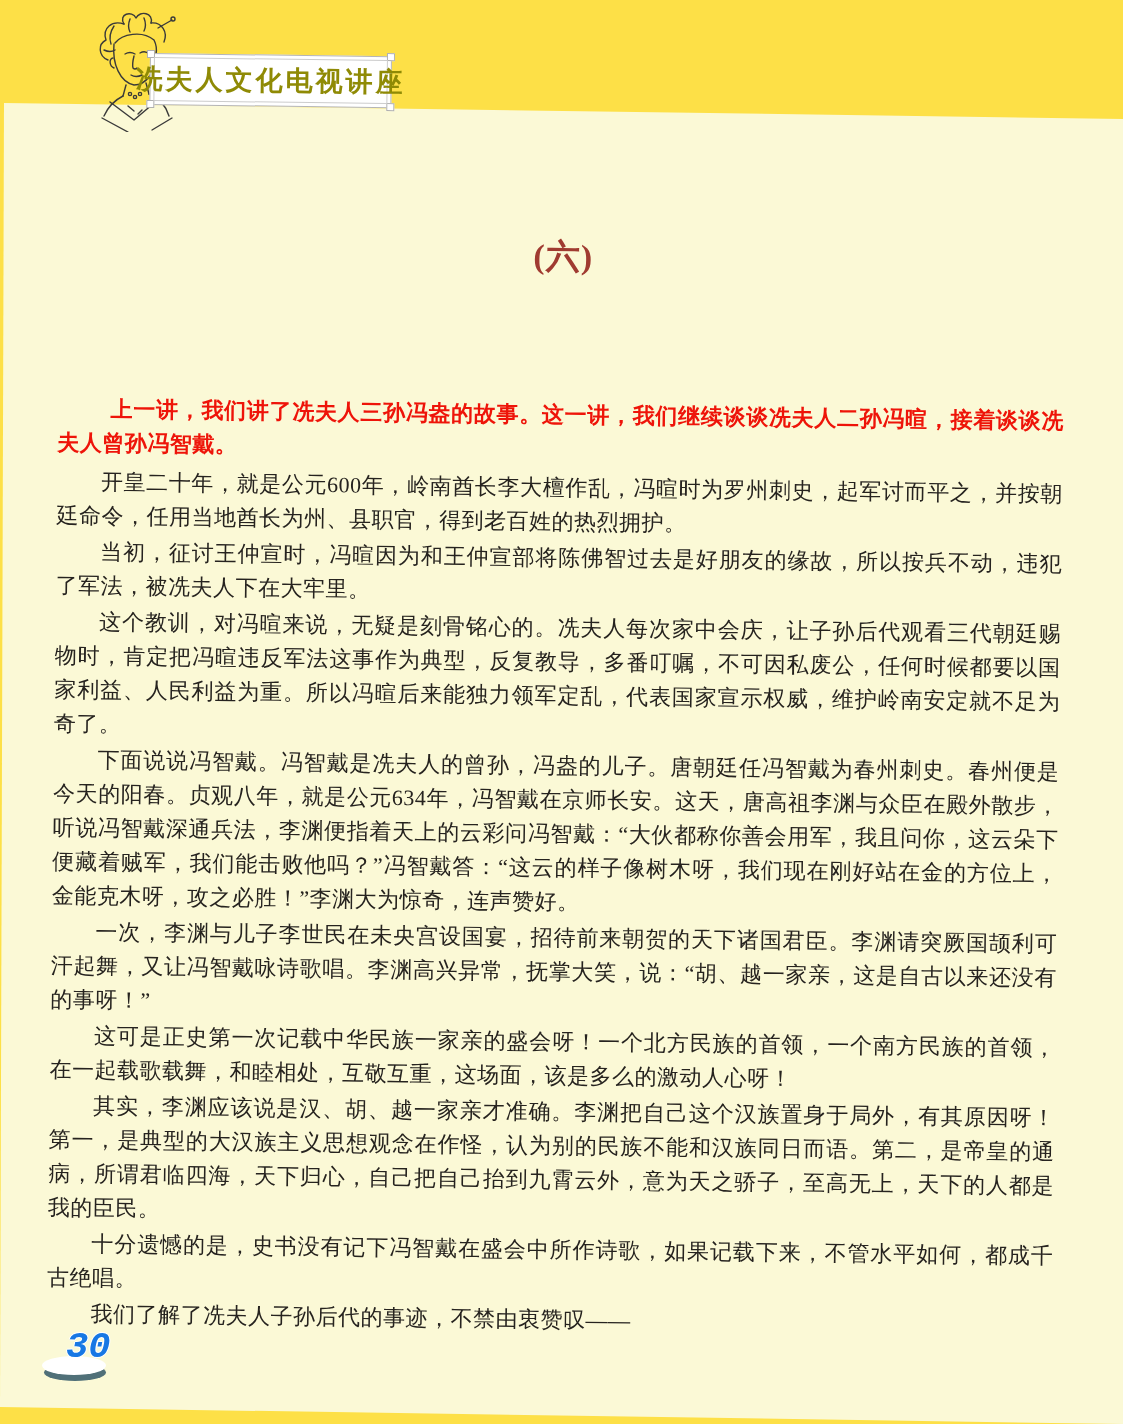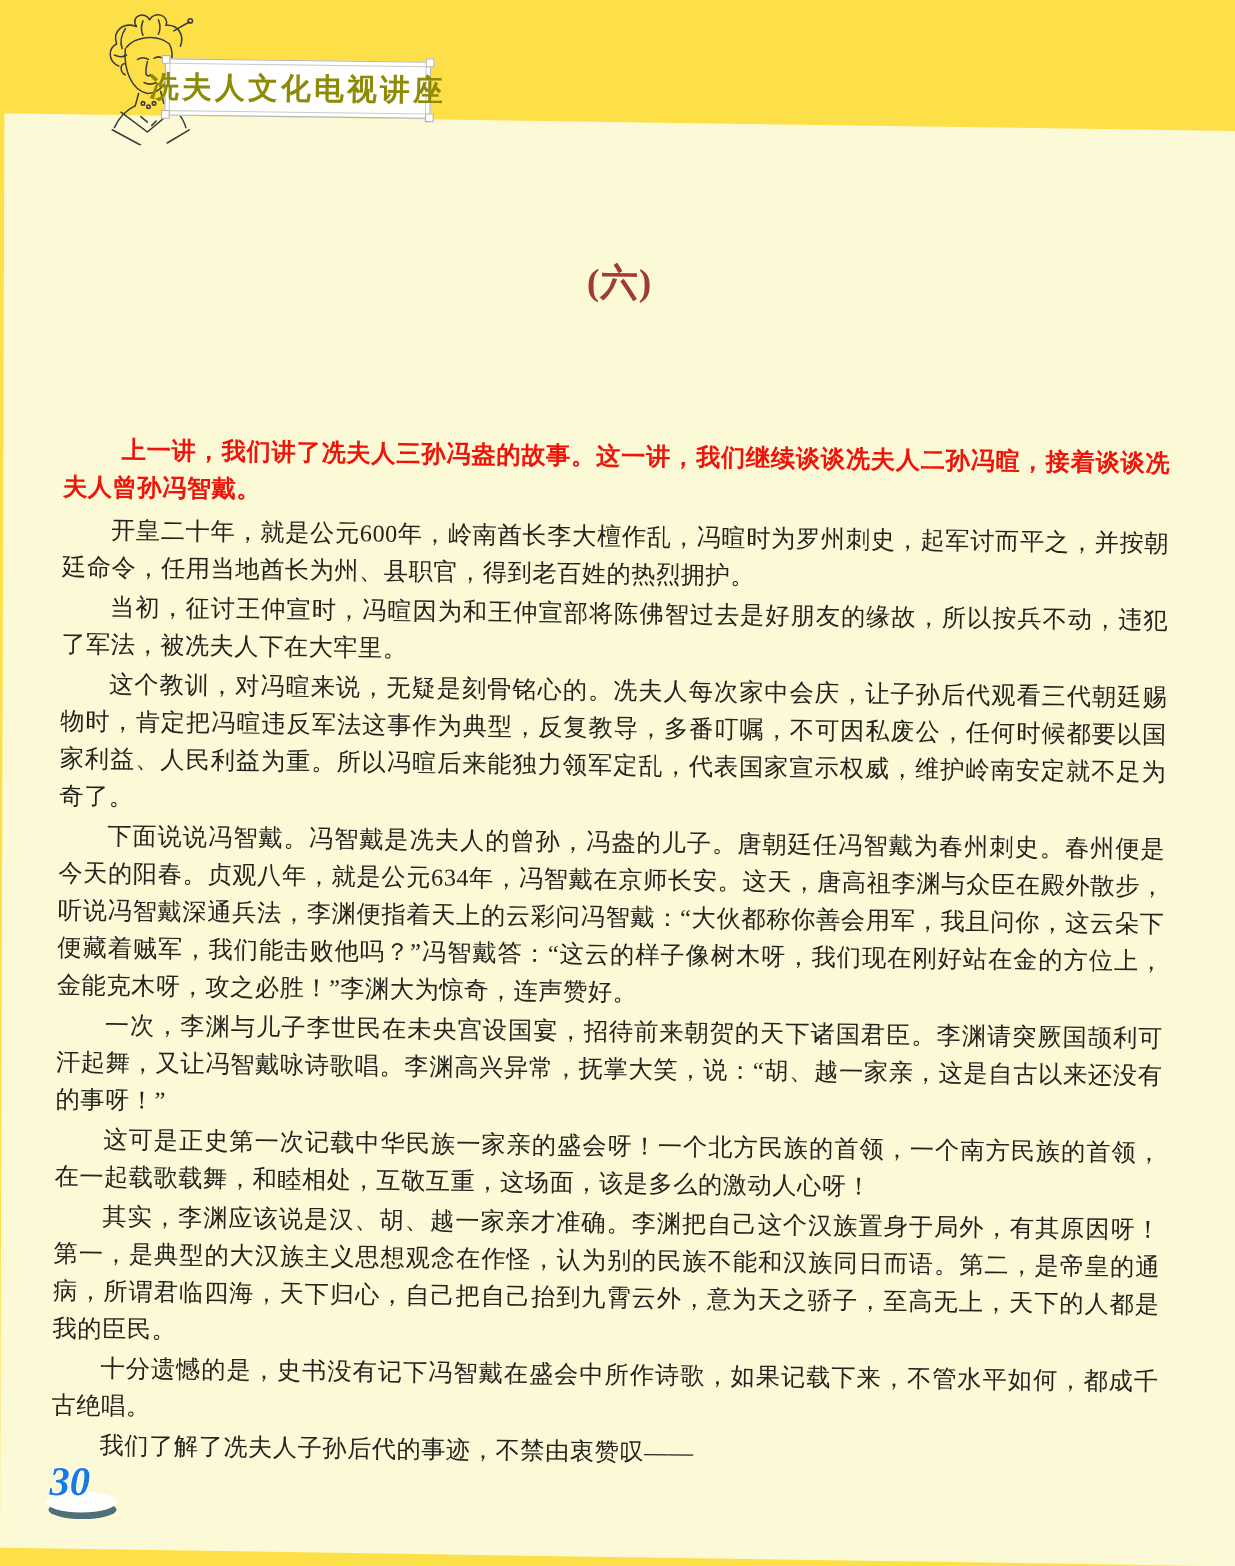--- a/index.html
+++ b/index.html
@@ -56,22 +56,22 @@
   .page-number-group { position:absolute; left:42px; top:1334px; width:80px; height:52px; }
   .dish-shadow {
     position:absolute; left:2px; top:30px; width:62px; height:17px;
     background:var(--dish_teal,#507078); border-radius:50%;
   }
   .dish-plate {
     position:absolute; left:0px; top:22px; width:64px; height:19px;
     background:#ffffff; border-radius:50%;
   }
   .page-number {
-    position:absolute; left:3px; top:-8px;
-    font-family:Liberation Serif, serif;
+    position:absolute; left:24px; top:-8px;
+    font-family:Liberation Mono, monospace;
     font-style:italic; font-weight:bold; font-size:37px;
     color:var(--page_number_blue,#1878e4);
     text-shadow:-1px 0 #fff, 1px 0 #fff, 0 -1px #fff, 0 1px #fff;
   }
 </style>
 </head>
 <body>
 
 <div class="page">
 

